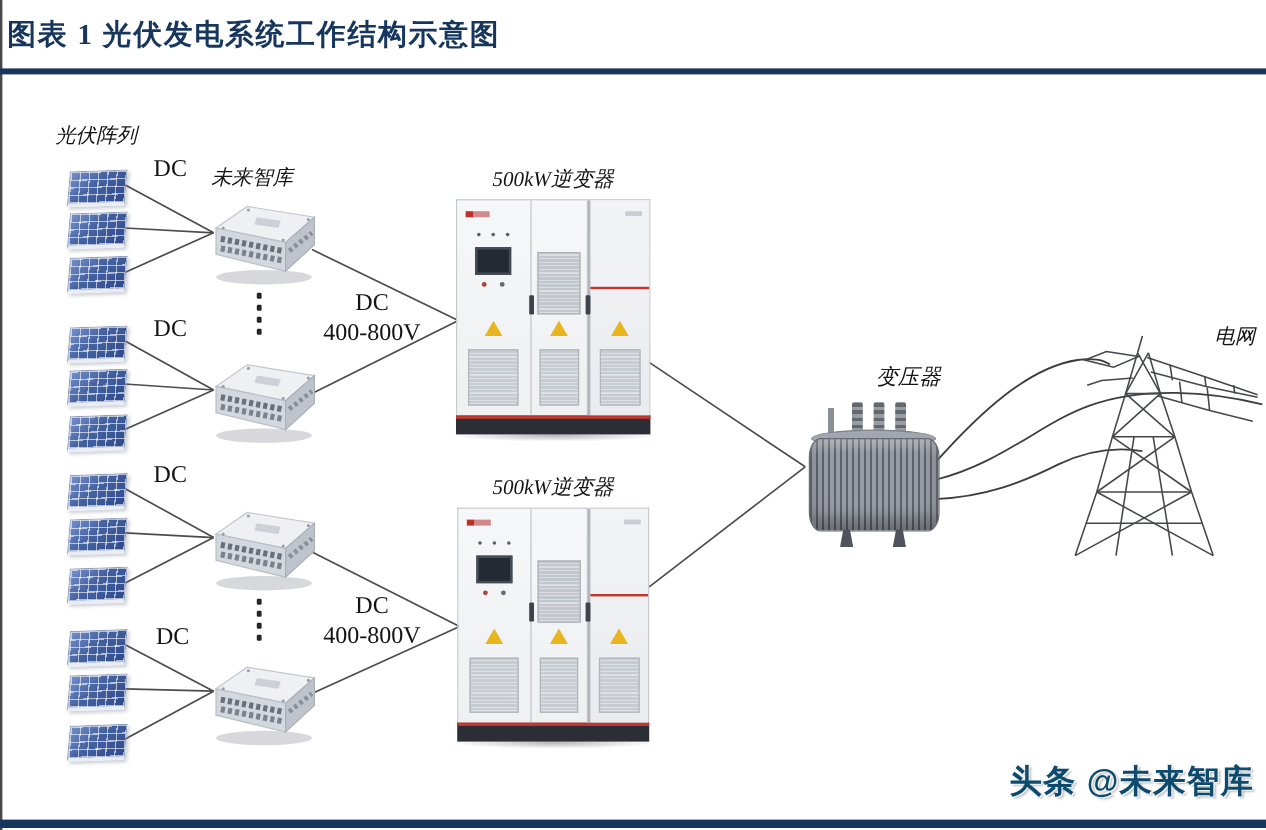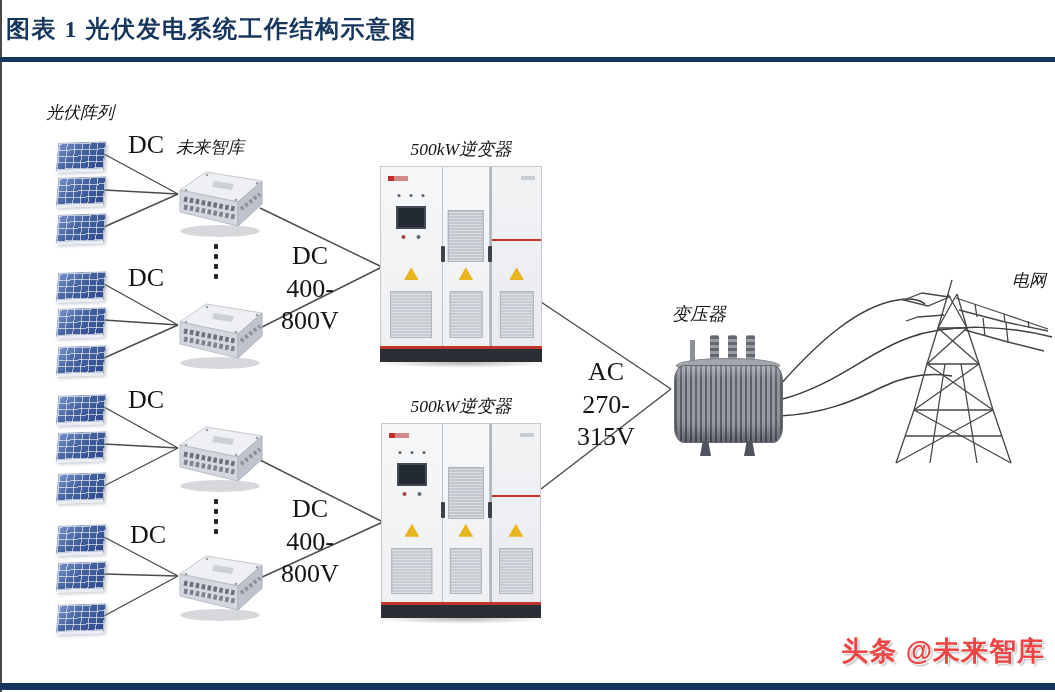--- a/index.html
+++ b/index.html
@@ -5,26 +5,26 @@
   html,body{margin:0;padding:0;background:#fff;}
   .stage{position:relative;width:1055px;height:692px;background:#ffffff;overflow:hidden;
          font-family:"Liberation Serif", serif;color:#141414;}
   
   .fig-title{position:absolute;left:6px;top:13px;font-size:24px;font-weight:bold;
              color:#17365d;letter-spacing:1.5px;white-space:nowrap;}
   .title-rule{position:absolute;left:0;top:57px;width:1055px;height:5px;background:#17365d;}
   .left-edge{position:absolute;left:0;top:0;width:2px;height:692px;background:#4a4a4a;}
   .bottom-bar{position:absolute;left:0;top:683px;width:1055px;height:7px;background:#17365d;}
   .watermark{position:absolute;right:10px;top:633px;font-size:27px;font-weight:bold;
-             font-family:"Liberation Sans", sans-serif;color:#ef4444;letter-spacing:1px;
+             font-family:"Liberation Sans", sans-serif;color:#0c4a6e;letter-spacing:1px;
              text-shadow:1px 1px 0 rgba(255,255,255,.85),2px 2px 2px rgba(0,0,0,.3);}
   
   .lab{position:absolute;white-space:nowrap;}
   .lab.cn{font-size:17px;font-style:italic;}
-  .lab.en{font-size:26px;}
+  .lab.en{font-size:20px;}
   .lab.center{text-align:center;white-space:normal;line-height:1.25;}
   
   .pv{position:absolute;width:46px;height:26px;border:1px solid #93a0b8;border-bottom:3px solid #e9edf3;
       border-radius:1px;transform:skewX(-7deg) rotate(-2deg);
       background-image:
         repeating-linear-gradient(90deg, rgba(255,255,255,.6) 0 1px, rgba(255,255,255,0) 1px 7.6px),
         repeating-linear-gradient(0deg, rgba(255,255,255,.6) 0 1px, rgba(255,255,255,0) 1px 6.3px),
         linear-gradient(135deg,#7590cc 0%,#44619f 45%,#2e4a8e 100%);
       box-shadow:2px 2px 3px rgba(110,120,140,.35);}
   
@@ -285,21 +285,17 @@
     <div>400-800V</div>
   </div>
   <div class="lab en center" style="left:258px;top:493px;width:104px">
     <div>DC</div>
     <div>400-800V</div>
   </div>
 
   <span class="lab cn" style="left:380px;top:137px;width:162px;text-align:center;font-size:17.5px">500kW逆变器</span>
   <span class="lab cn" style="left:381px;top:394px;width:160px;text-align:center;font-size:17.5px">500kW逆变器</span>
 
-  <div class="lab en center" style="left:556px;top:356px;width:100px">
-    <div>AC</div>
-    <div>270-315V</div>
-  </div>
-
-  <span class="lab cn" style="left:672px;top:302px;width:112px;text-align:left;font-size:18px">变压器</span>
+
+  <span class="lab cn" style="left:672px;top:302px;width:112px;text-align:right;font-size:18px">变压器</span>
   <span class="lab cn" style="left:1012px;top:269px">电网</span>
 
 </div>
 
 </body></html>

